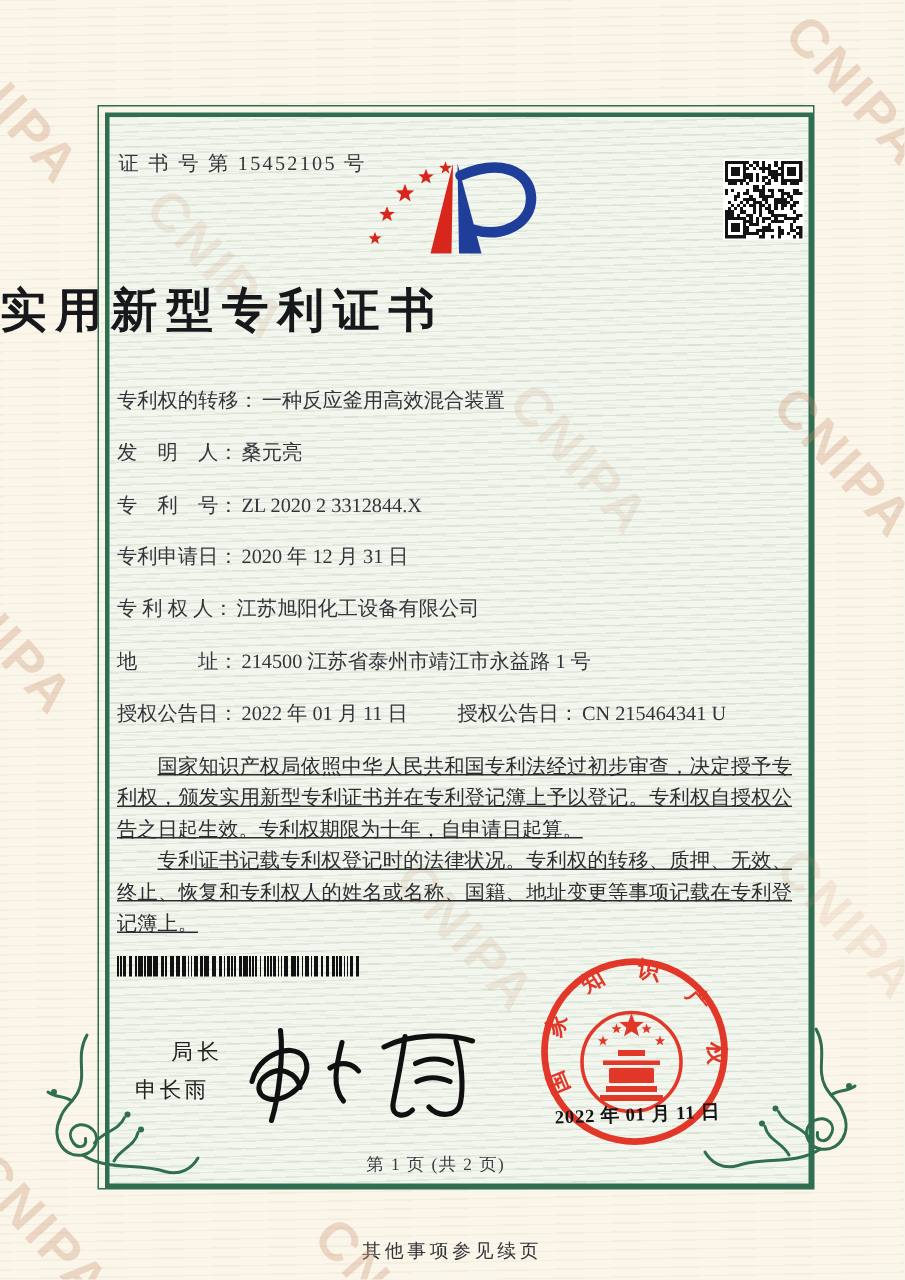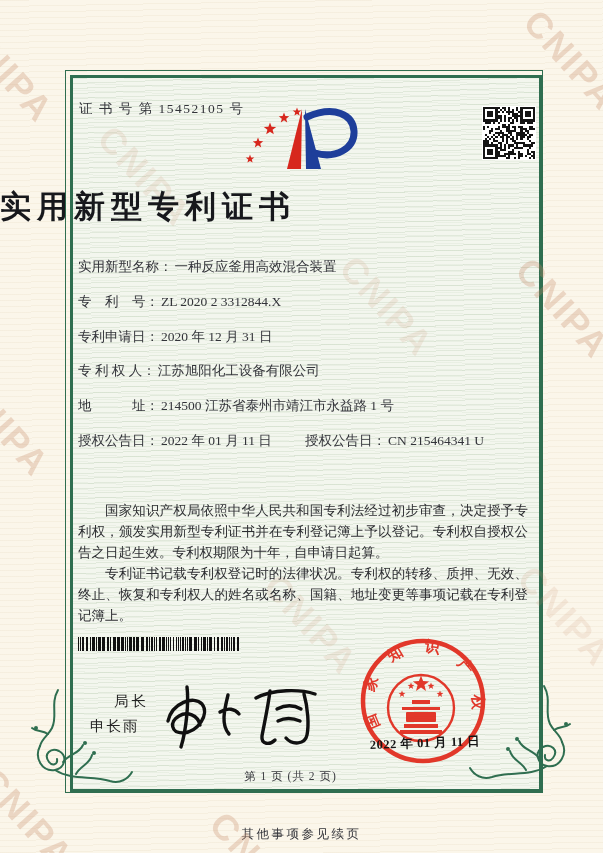--- a/index.html
+++ b/index.html
@@ -49,21 +49,21 @@
     letter-spacing:6px;
   }
   .fields{position:absolute;left:78px;top:250px;width:450px;font-size:13.5px;color:#33343a;}
   .frow{height:34.8px;line-height:34.8px;white-space:nowrap;}
   .frow .val{margin-left:2px;}
   .grant-right{position:absolute;left:227px;}
   .paras{
     position:absolute;left:78px;top:500px;width:450px;
     font-size:13.5px;line-height:21px;color:#2c2d31;text-align:justify;
   }
-  .paras p{margin:0;text-indent:2em;}
+  .paras p{margin:0;text-indent:2em;text-decoration:underline;}
   .barcode{position:absolute;left:78px;top:637px;}
   .sig-title{
     position:absolute;left:90px;top:692px;
     font-family:"Liberation Sans","DejaVu Sans",sans-serif;
     font-size:14.5px;color:#222;letter-spacing:3px;margin-left:24px;
   }
   .sig-name{
     position:absolute;left:90px;top:717px;
     font-family:"Liberation Sans","DejaVu Sans",sans-serif;
     font-size:14.5px;color:#222;letter-spacing:2px;
@@ -448,21 +448,24 @@
         <rect x="31.20" y="49.92" width="2.08" height="2.08" fill="#141414"></rect>
         <rect x="35.36" y="49.92" width="2.08" height="2.08" fill="#141414"></rect>
         <rect x="45.76" y="49.92" width="2.08" height="2.08" fill="#141414"></rect>
         <rect x="49.92" y="49.92" width="2.08" height="2.08" fill="#141414"></rect>
       </svg>
 
     <div class="title">实用新型专利证书</div>
 
     <div class="fields">
       <div class="frow">
-        <span>实用新型名称：</span><span class="val">一种反应釜用高效混合装置</span>
+        <span>专利权的转移：</span><span class="val">一种反应釜用高效混合装置</span>
+      </div>
+      <div class="frow">
+        <span>发　明　人：</span><span class="val">桑元亮</span>
       </div>
       <div class="frow">
         <span>专　利　号：</span><span class="val">ZL 2020 2 3312844.X</span>
       </div>
       <div class="frow">
         <span>专利申请日：</span><span class="val">2020 年 12 月 31 日</span>
       </div>
       <div class="frow">
         <span>专 利 权 人：</span><span class="val">江苏旭阳化工设备有限公司</span>
       </div>

